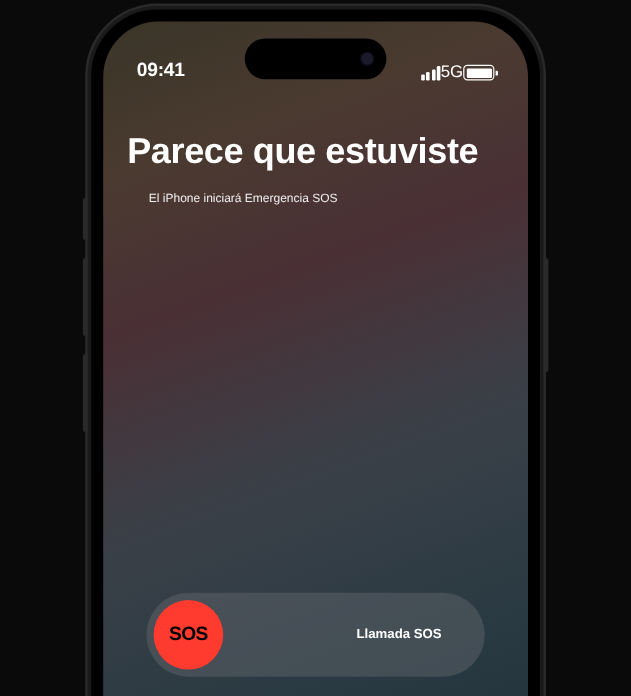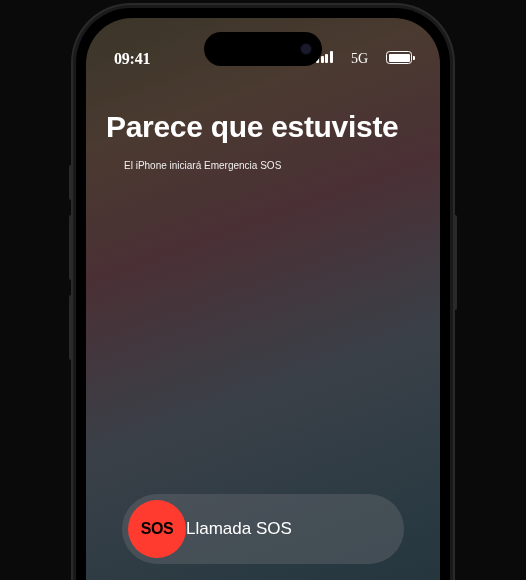--- a/index.html
+++ b/index.html
@@ -123,34 +123,33 @@
       position: absolute;
       top: 0;
       left: 0;
       right: 0;
       height: 54px;
       display: flex;
       justify-content: space-between;
       align-items: center;
       padding: 28px 28px 0;
       z-index: 5;
-      font-family: Liberation Serif, serif;
     }
     
     .status-time {
       color: #fff;
       font-size: 16px;
       font-weight: 600;
       letter-spacing: -0.2px;
     }
     
     .status-right {
       display: flex;
-      align-items: flex-start;
-      gap: 18px;
+      align-items: flex-end;
+      gap: 0;
     }
     
     .signal-bars {
       display: flex;
       align-items: flex-end;
       gap: 1.5px;
       height: 12px;
     }
     
     .signal-bar {
@@ -249,24 +248,24 @@
     
     .sos-text {
       color: #000000;
       font-size: 16px;
       font-weight: 800;
       letter-spacing: -0.5px;
     }
     
     .slider-label {
       flex: 1;
-      text-align: left;
+      text-align: right;
       color: #fff;
-      font-size: 17px;
-      font-weight: 400;
+      font-size: 11px;
+      font-weight: 700;
       padding-right: 30px;
     }
   </style>
 </head>
 <body>
 
 <div class="phone-frame">
   <div class="side-button-right"></div>
   <div class="side-button-left2"></div>
   <div class="phone-inner">

